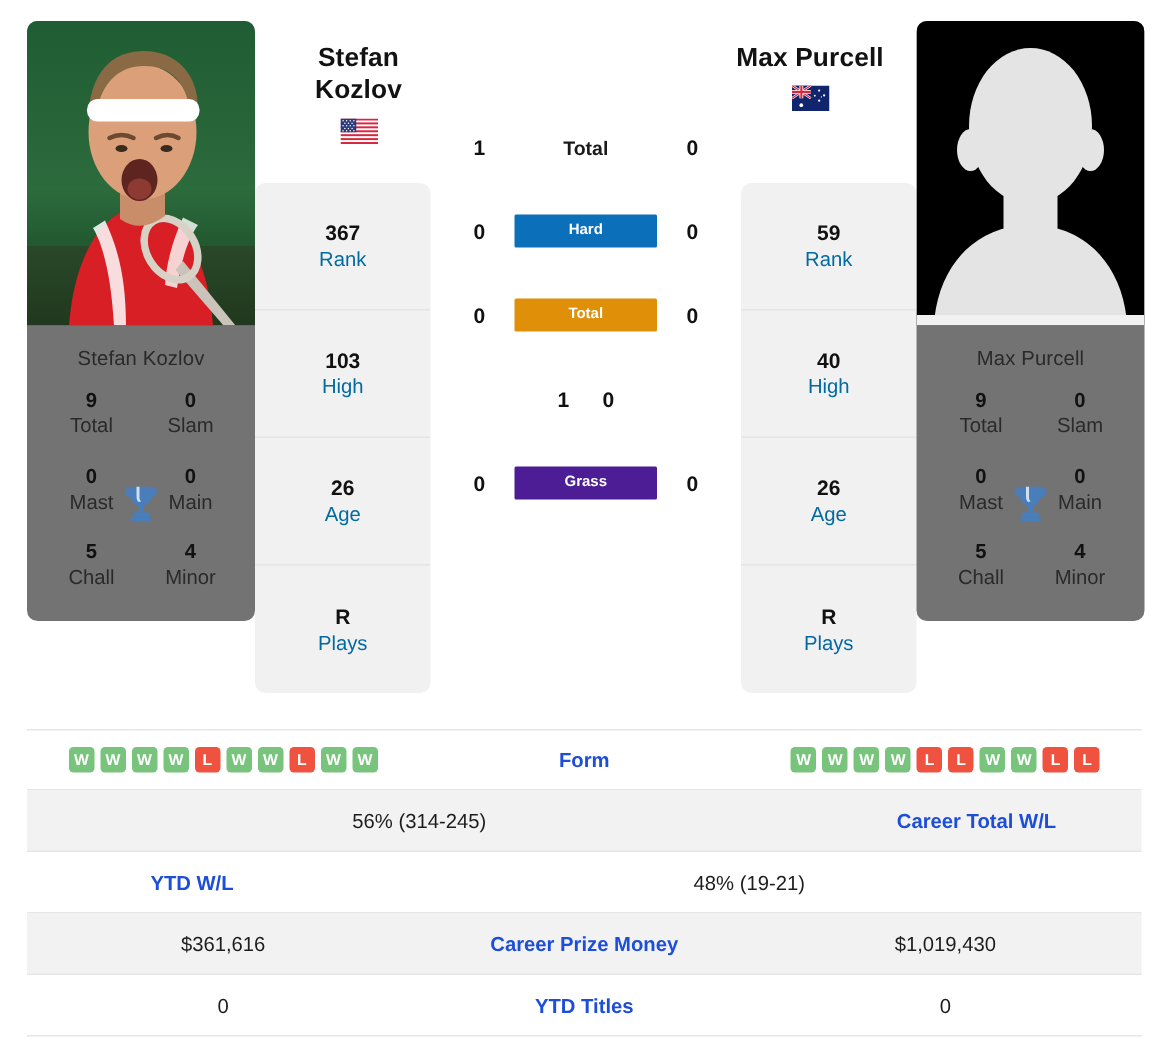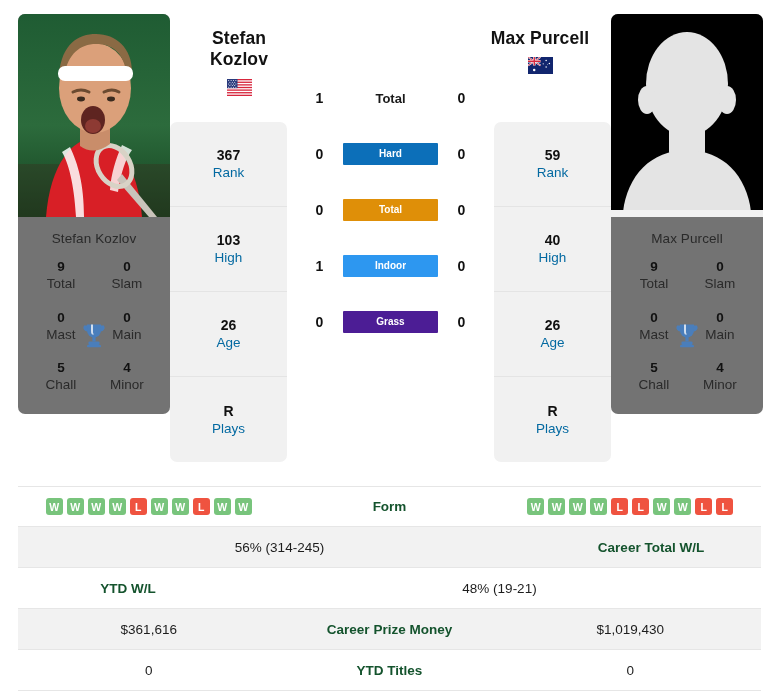--- a/index.html
+++ b/index.html
@@ -198,21 +198,21 @@
     align-items: center;
     justify-content: center;
     font-size: 13.5px;
     color: #1d1d1d;
   }
   .stat-label {
     flex: 0 0 220px;
     text-align: center;
     font-size: 13.5px;
     font-weight: bold;
-    color: #14532d;
+    color: #1d4ed8;
   }
 
   .form-strip { display: flex; gap: 4px; }
   .form-chip {
     width: 17px;
     height: 17px;
     border-radius: 3px;
     color: #ffffff;
     font-size: 10.5px;
     font-weight: bold;
@@ -342,23 +342,20 @@
       </div>
       <div class="h2h-row">
         <div class="h2h-score">0</div>
         <div class="h2h-mid">
           <span class="surface-badge" style="background-color: rgb(223, 143, 8);">Total</span>
         </div>
         <div class="h2h-score">0</div>
       </div>
       <div class="h2h-row">
         <div class="h2h-score">1</div>
-        <div class="h2h-mid">
-          <span class="surface-badge" style="background-color: rgb(45, 151, 240);">Indoor</span>
-        </div>
         <div class="h2h-score">0</div>
       </div>
       <div class="h2h-row">
         <div class="h2h-score">0</div>
         <div class="h2h-mid">
           <span class="surface-badge" style="background-color: #4c1d95;">Grass</span>
         </div>
         <div class="h2h-score">0</div>
       </div>
     </div>

